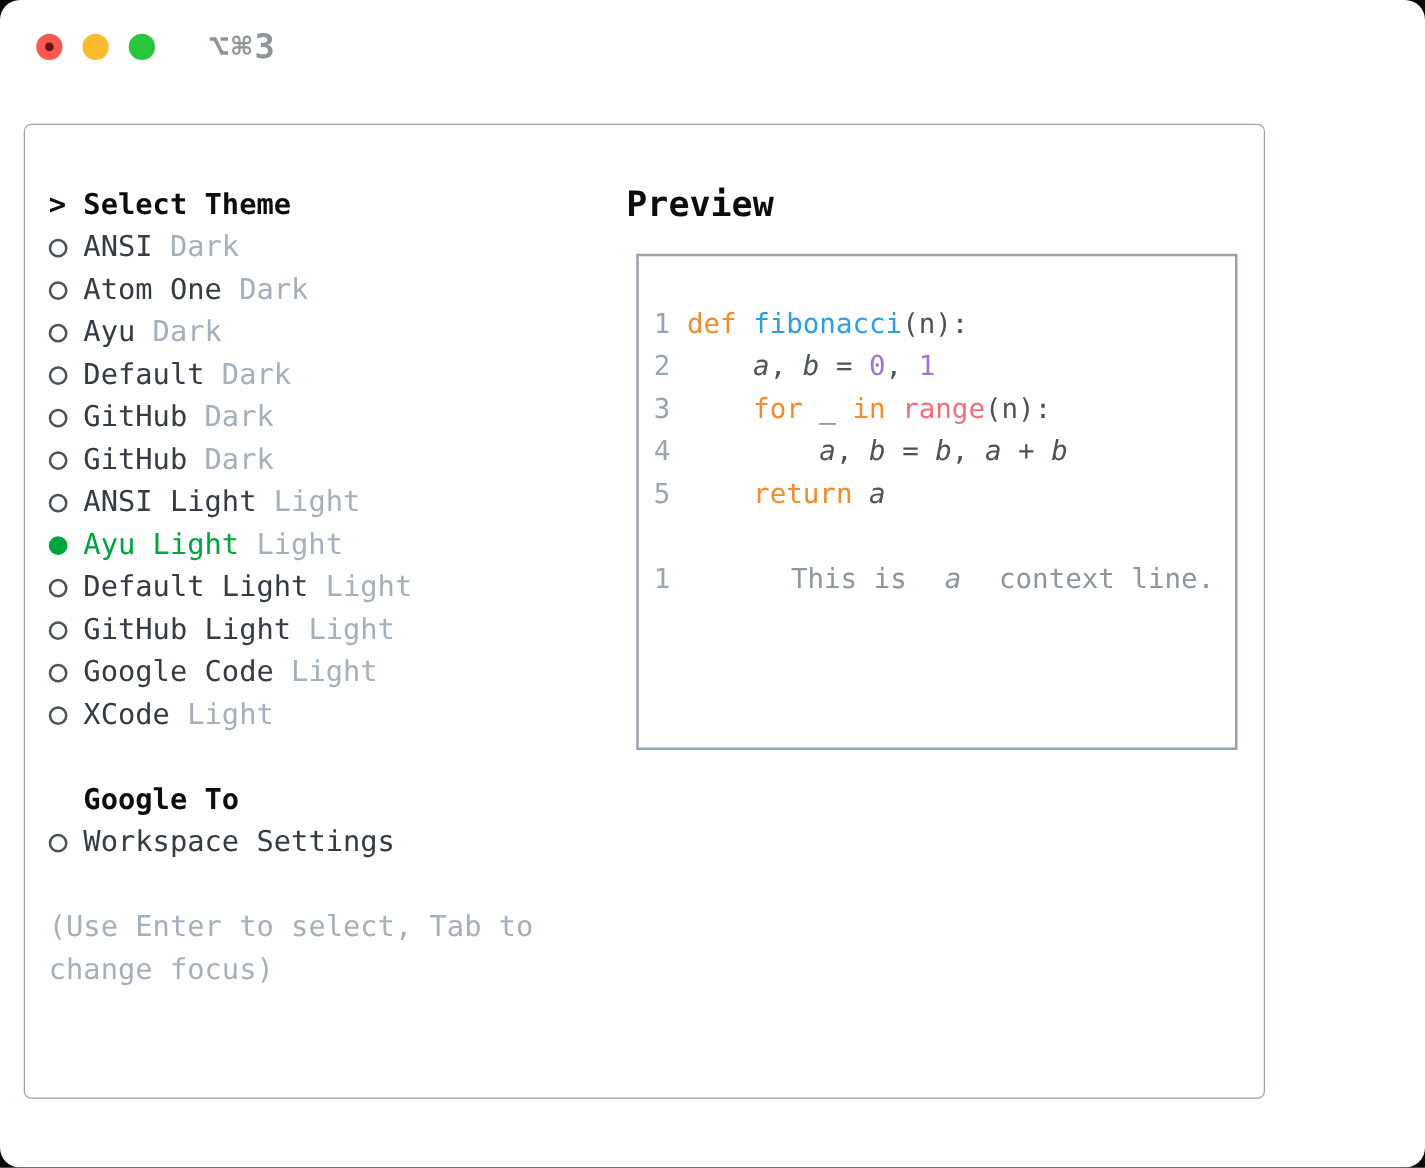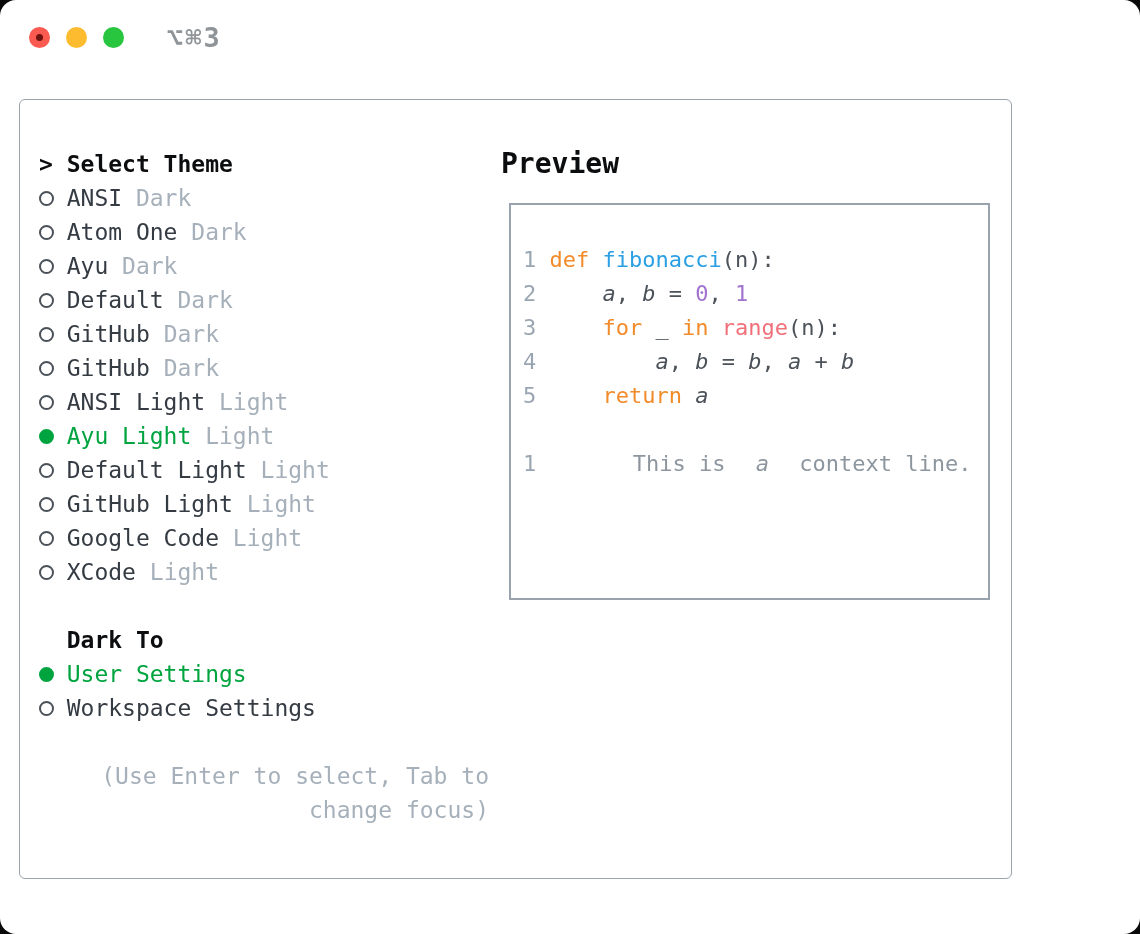--- a/index.html
+++ b/index.html
@@ -29,21 +29,21 @@
   .row{height:34px;display:flex;align-items:center;white-space:pre;}
   .marker{display:inline-block;width:2ch;flex:0 0 auto;display:flex;align-items:center;}
   .cursor{font-weight:bold;color:var(--heading);}
   .radio{width:11px;height:11px;border:2px solid var(--radio_stroke);border-radius:50%;box-sizing:content-box;}
   .radio.sel{background:var(--selected_green);border-color:var(--selected_green);}
   .lheader{font-weight:bold;color:var(--heading);}
   .iname{color:var(--item_text);}
   .iname.sel{color:var(--selected_green);}
   .suffix{color:var(--muted);margin-left:1ch;}
   .spacer{height:34px;}
-  .hintline{height:34px;line-height:34px;color:var(--muted);white-space:pre;text-align:right;}
+  .hintline{height:34px;line-height:34px;color:var(--muted);white-space:pre;}
   
   .preview-title{position:absolute;left:481px;top:47px;height:34px;line-height:34px;font-size:28px;font-weight:bold;color:var(--heading);}
   .preview-box{
     position:absolute;left:489px;top:103px;width:481px;height:397px;
     border:2px solid var(--border);box-sizing:border-box;background:var(--window_bg);
     padding:38px 0 0 12px;overflow:hidden;
   }
   .cline{height:34px;line-height:34px;font-size:22px;white-space:pre;}
   .it{font-style:italic;}
   .tk-num{color:var(--line_number);}
@@ -89,24 +89,23 @@
           <div class="row"><span class="marker"><span class="radio"></span></span><span class="iname">Default Light</span><span class="suffix">Light</span></div>
           <div class="row"><span class="marker"><span class="radio"></span></span><span class="iname">GitHub Light</span><span class="suffix">Light</span></div>
           <div class="row"><span class="marker"><span class="radio"></span></span><span class="iname">Google Code</span><span class="suffix">Light</span></div>
           <div class="row"><span class="marker"><span class="radio"></span></span><span class="iname">XCode</span><span class="suffix">Light</span></div>
         </div>
 
       <div class="spacer"></div>
 
       <div class="row">
         <span class="marker"></span>
-        <span class="lheader">Dark To</span>
+        <span class="lheader">Google To</span>
       </div>
       <div id="apply-items">
-          <div class="row"><span class="marker"><span class="radio sel"></span></span><span class="iname sel">User Settings</span></div>
           <div class="row"><span class="marker"><span class="radio"></span></span><span class="iname">Workspace Settings</span></div>
         </div>
 
       <div class="spacer"></div>
 
       <div id="hint">
           <div class="hintline">(Use Enter to select, Tab to</div>
           <div class="hintline">change focus)</div>
         </div>
     </div>

